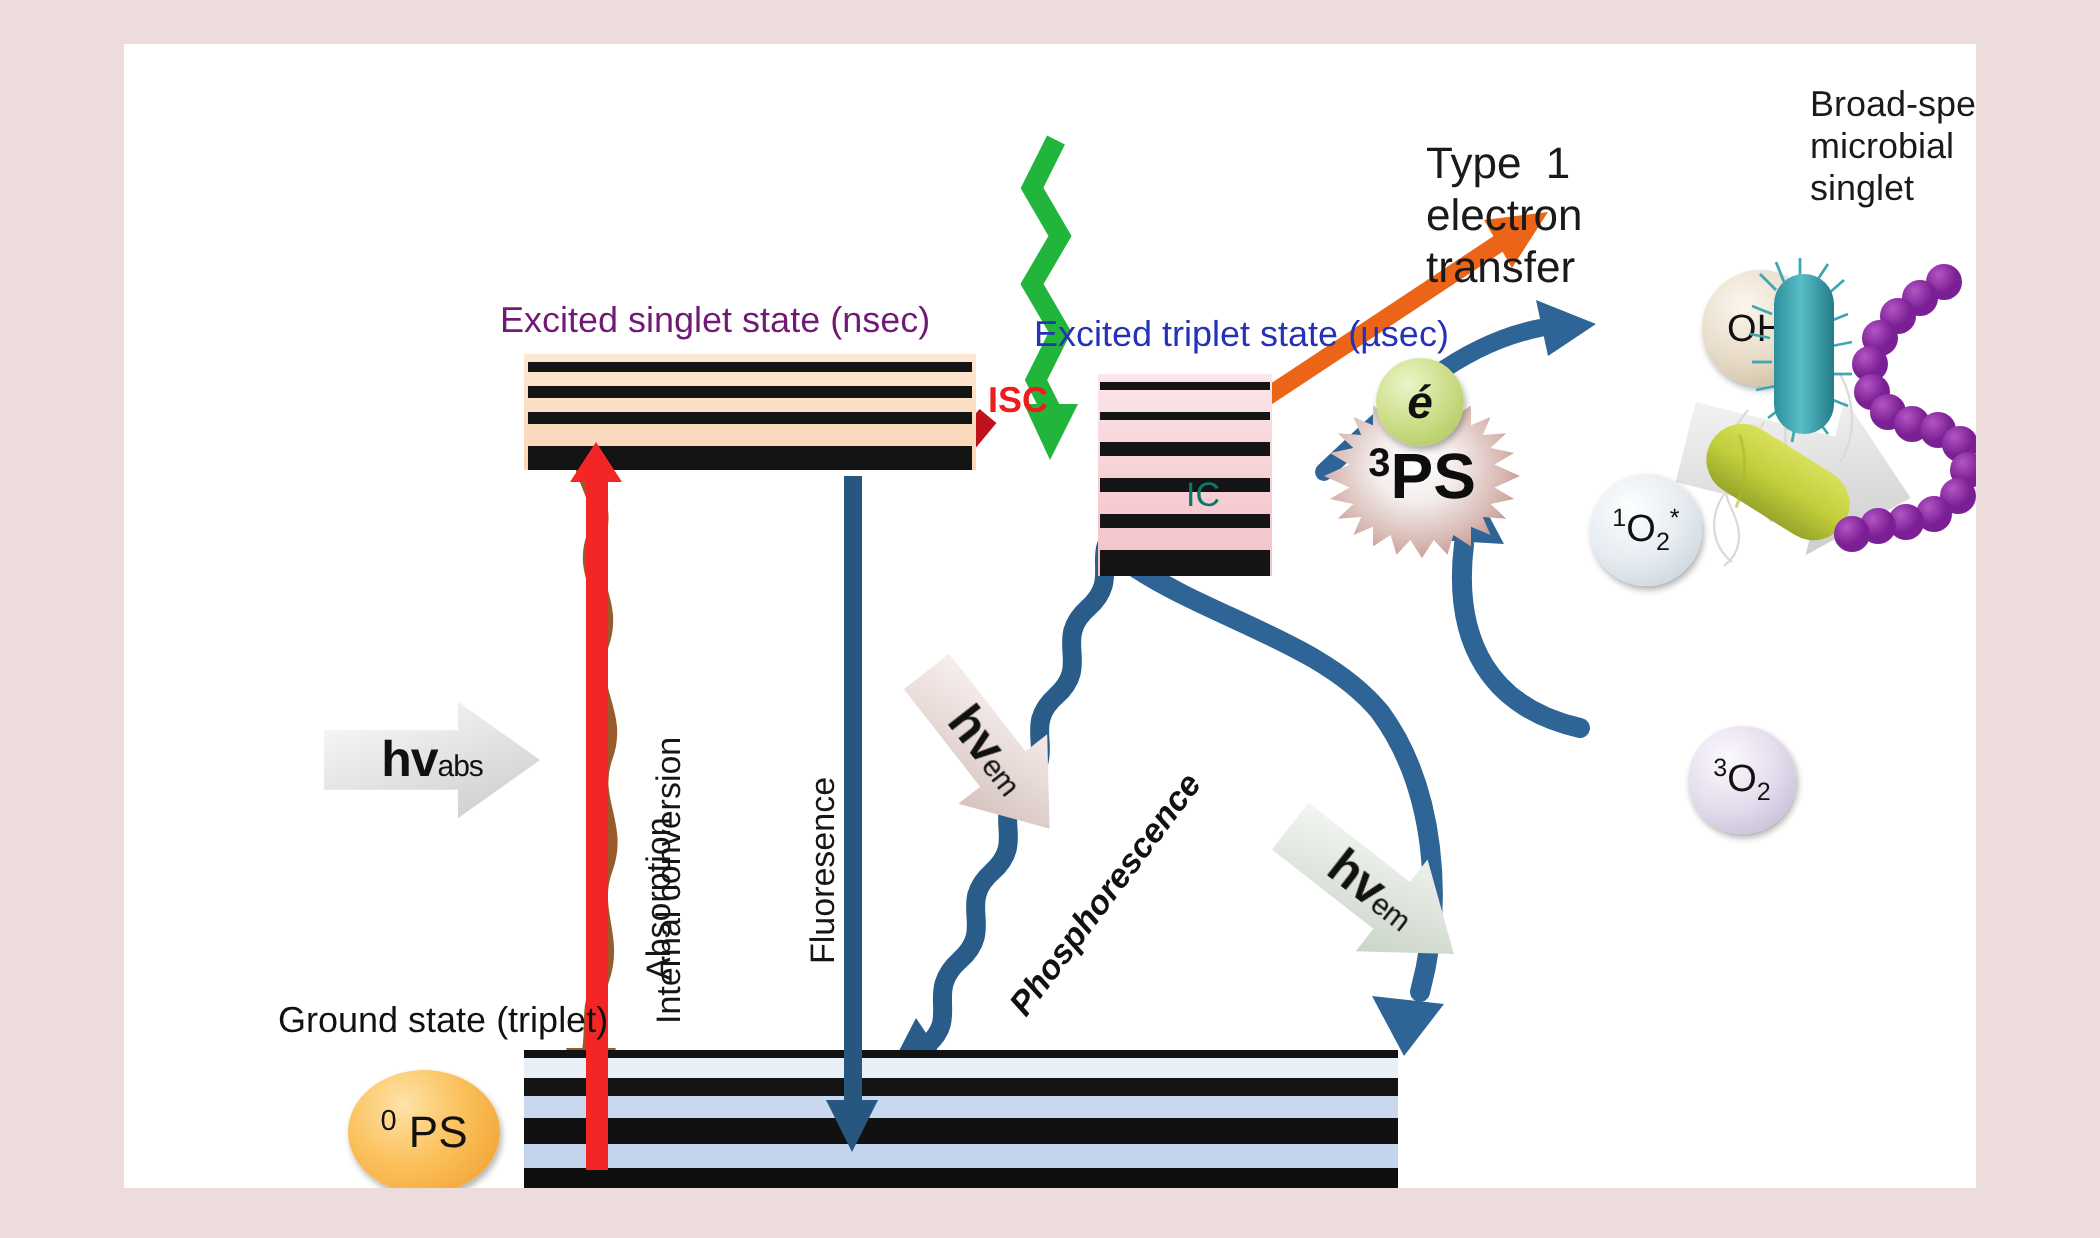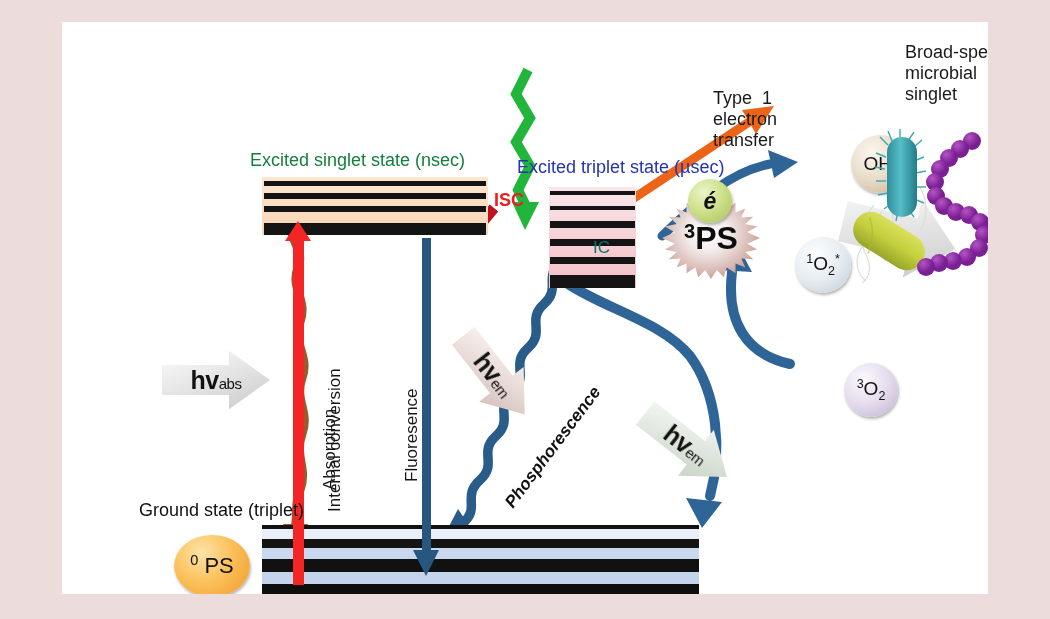--- a/index.html
+++ b/index.html
@@ -147,26 +147,26 @@
     background: radial-gradient(circle at 36% 30%, #fbf9fd 0%, #e4dced 50%, #bdb0cf 100%);
     font-size: 19px;
   }
   #ps-ground {
     left: 112px; top: 513px; width: 76px; height: 62px;
     background: radial-gradient(circle at 36% 28%, #fde3a8 0%, #fbc15c 45%, #f09a28 100%);
     font-size: 22px;
   }
 
   
-  #lbl-singlet { left: 188px; top: 128px; font-size: 18px; color:#15803d; }
+  #lbl-singlet { left: 188px; top: 128px; font-size: 18px; color:#701a75; }
   #lbl-triplet { left: 455px; top: 135px; font-size: 18px; color:#2433b5; }
   #lbl-isc     { left: 432px; top: 168px; font-size: 18px; color:#ee1c1c; font-weight:bold; }
   #lbl-ic      { left: 531px; top: 216px; font-size: 17px; color:#0f766e; }
   #lbl-ground  { left: 77px;  top: 478px; font-size: 18px; color:#111; }
-  #lbl-type1   { left: 651px; top: 47px;  font-size: 18px; margin-top: 19px; }
+  #lbl-type1   { left: 651px; top: 47px;  font-size: 22px; }
   #lbl-type2   { left: 749px; top: 281px; font-size: 18px; }
   #lbl-broad   { left: 843px; top: 20px;  font-size: 18px; }
 </style>
 </head>
 <body>
 
 <div id="page">
   <div id="canvas">
 
     <svg class="abs" style="left:0;top:0;width:926px;height:572px;overflow:visible;" viewBox="0 0 926 572">

